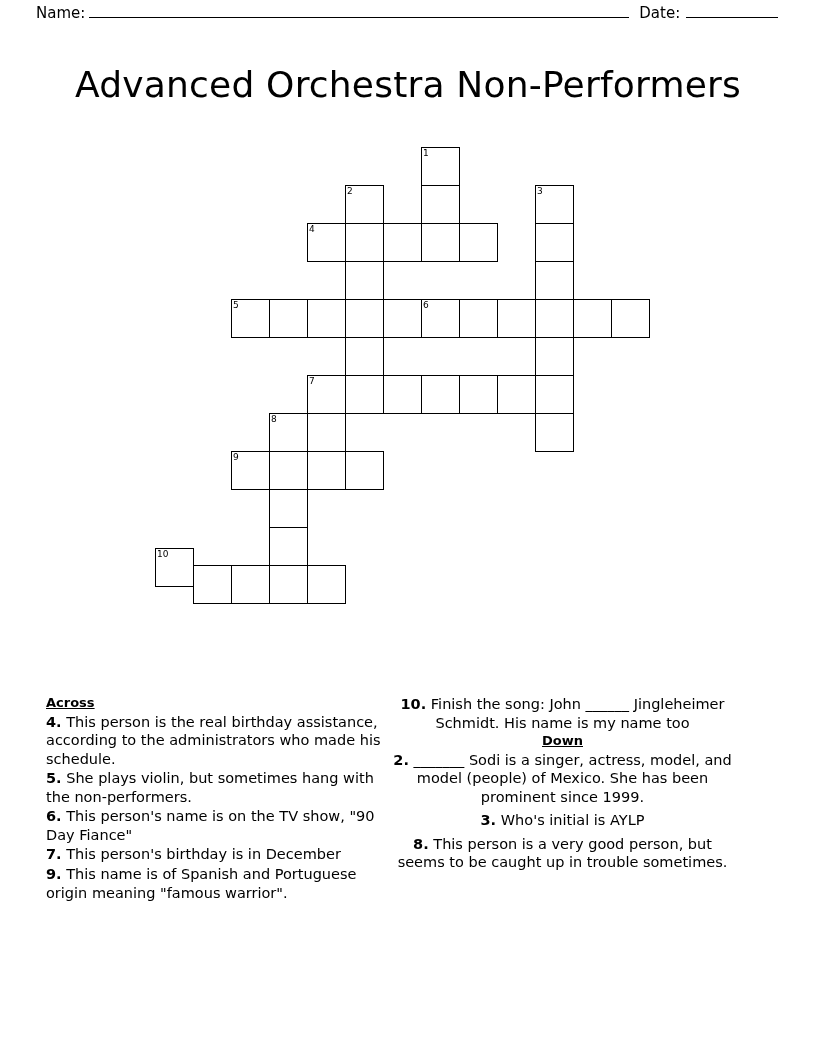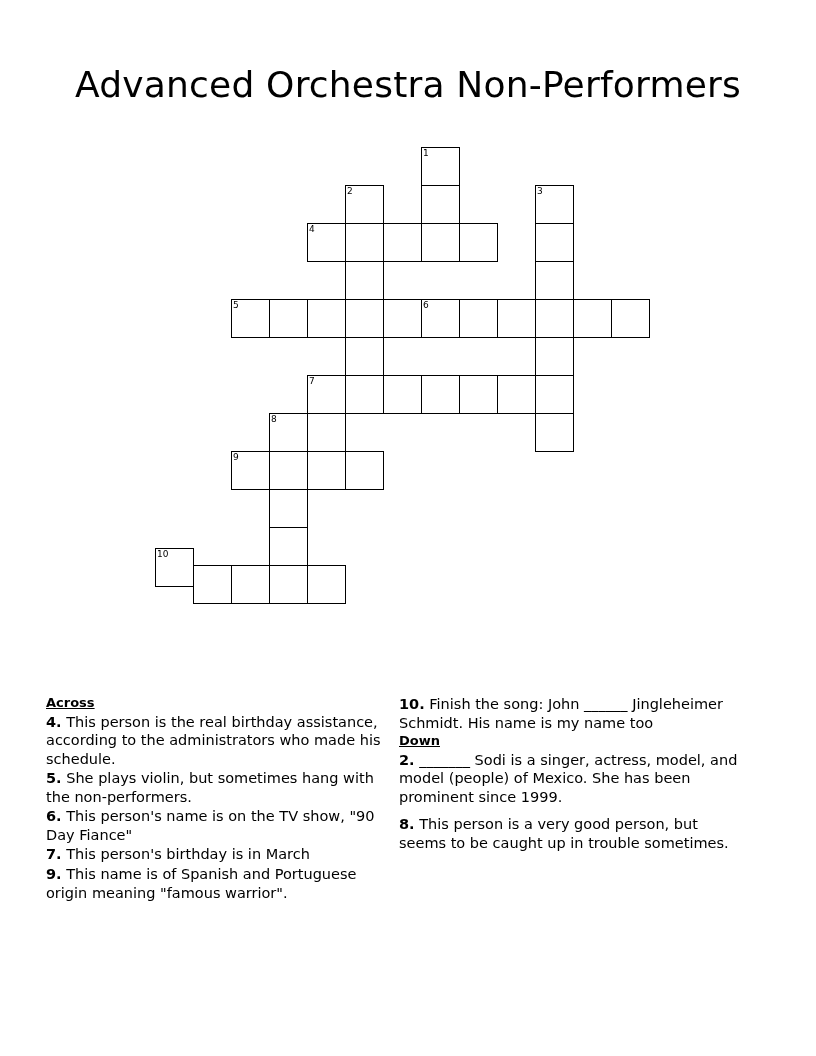--- a/index.html
+++ b/index.html
@@ -96,40 +96,46 @@
     height: 260px;
     font-size: 14.5px;
     line-height: 1.28;
   }
   .col {
     position: absolute;
     top: 0;
     width: 345px;
   }
   .col-left { left: 0; }
-  .col-right { left: 353px; }
+  .col-right { left: 344px; text-align: center; }
 
   .heading {
     font-weight: bold;
     text-decoration: underline;
     font-size: 13px;
     margin: 0 0 1px 0;
   }
   .clue {
     margin: 0 0 1px 0;
     text-indent: 0;
   }
   .clue b { font-weight: bold; }
   .spacer-sm { height: 4px; }
 </style>
 </head>
 <body>
 
 <div class="page">
 
+  <div class="nameline">
+    <span class="lbl">Name:</span>
+    <span class="rule-long"></span>
+    <span class="lbl">Date:</span>
+    <span class="rule-short"></span>
+  </div>
 
   <h1 class="title">Advanced Orchestra Non-Performers</h1>
 
   <div class="grid-wrap" id="grid-wrap">
       <div class="cell" style="left: 421px; top: 7px;">
         <span class="num">1</span>
       </div>
       <div class="cell" style="left: 421px; top: 45px;"></div>
       <div class="cell" style="left: 345px; top: 45px;">
         <span class="num">2</span>
@@ -206,41 +212,45 @@
       <p class="clue">
         <b>5.</b>
         <span>She plays violin, but sometimes hang with the non-performers.</span>
       </p>
       <p class="clue">
         <b>6.</b>
         <span>This person's name is on the TV show, "90 Day Fiance"</span>
       </p>
       <p class="clue">
         <b>7.</b>
-        <span>This person's birthday is in March</span>
+        <span>This person's birthday is in December</span>
       </p>
       <p class="clue">
         <b>9.</b>
         <span>This name is of Spanish and Portuguese origin meaning "famous warrior".</span>
       </p>
     </div>
 
     <div class="col col-right">
       <p class="clue">
         <b>10.</b>
         <span>Finish the song: John ______ Jingleheimer Schmidt. His name is my name too</span>
       </p>
 
       <div class="heading">Down</div>
 
       <p class="clue">
         <b>2.</b>
         <span>_______ Sodi is a singer, actress, model, and model (people) of Mexico. She has been prominent since 1999.</span>
       </p>
       <div class="spacer-sm"></div>
+      <p class="clue">
+        <b>3.</b>
+        <span>Who's initial is AYLP</span>
+      </p>
       <div class="spacer-sm"></div>
       <p class="clue">
         <b>8.</b>
         <span>This person is a very good person, but seems to be caught up in trouble sometimes.</span>
       </p>
     </div>
   </div>
 
 </div>
 

